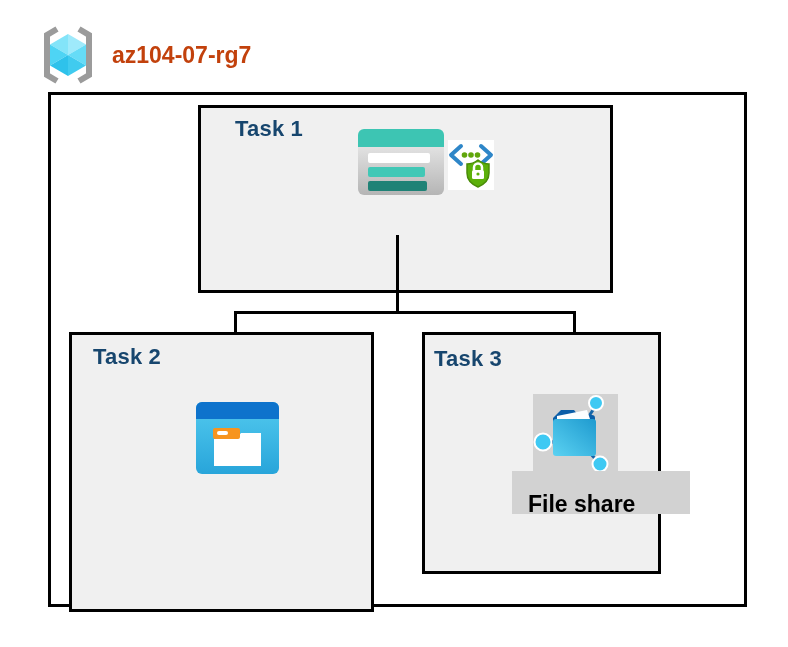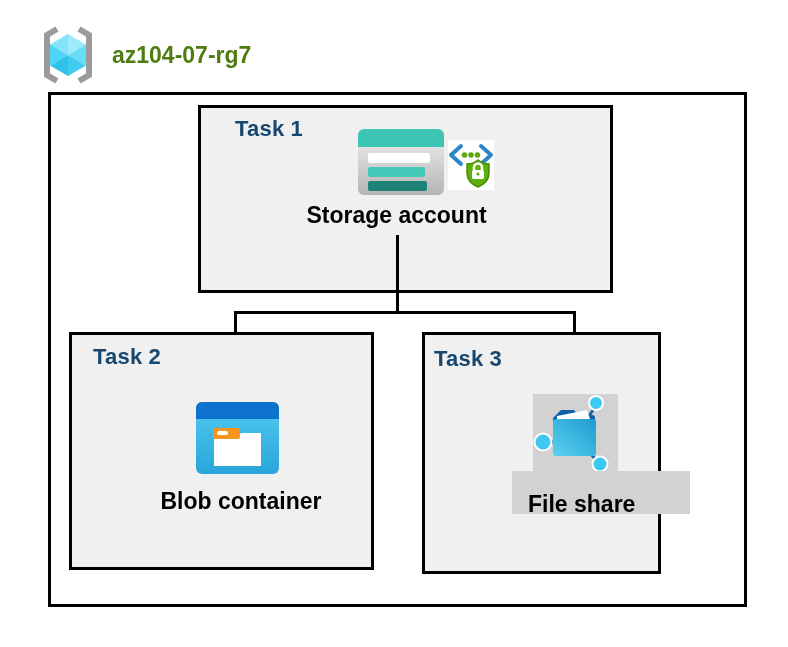--- a/index.html
+++ b/index.html
@@ -21,21 +21,21 @@
     position:absolute;font-size:22px;font-weight:bold;color:#17466E;
     white-space:nowrap;letter-spacing:0.2px;
   }
   .res-label{
     position:absolute;font-size:23px;font-weight:bold;color:#000000;
     white-space:nowrap;
   }
   .line{position:absolute;background:#000000;}
   .header-title{
     position:absolute;left:112px;top:42px;font-size:23px;font-weight:bold;
-    color:#4d7c0f;white-space:nowrap;
+    color:#c2410c;white-space:nowrap;
   }
   .fs-gray{position:absolute;background:#D2D2D2;}
 </style>
 </head>
 <body>
 
 <div class="abs" style="left:40px;top:26px;width:56px;height:58px;">
   <svg width="56" height="58" viewBox="0 0 56 58">
     <path d="M17,3 L7,9 L7,49 L17,55" fill="none" stroke="#9B9B9B" stroke-width="6"></path>
     <path d="M39,3 L49,9 L49,49 L39,55" fill="none" stroke="#9B9B9B" stroke-width="6"></path>
@@ -77,48 +77,46 @@
       <circle cx="16.5" cy="15" r="2.8" fill="#61A60C"></circle>
       <circle cx="23" cy="15" r="2.8" fill="#61A60C"></circle>
       <circle cx="29.5" cy="15" r="2.8" fill="#61A60C"></circle>
       <path d="M30,20 c4,3 8,4 11,4 v9 c0,7 -4,11 -11,14 c-7,-3 -11,-7 -11,-14 v-9 c3,0 7,-1 11,-4 z" fill="#5CB00A" stroke="#4A8C08" stroke-width="1.5"></path>
       <path d="M26,30 v-2.5 a4,4 0 0 1 8,0 v2.5" fill="none" stroke="#FFFFFF" stroke-width="2.5"></path>
       <rect x="24" y="30" width="12" height="9" rx="1.5" fill="#FFFFFF"></rect>
       <circle cx="30" cy="34" r="1.6" fill="#5CB00A"></circle>
     </svg>
   </div>
 
-  <div class="res-label" style="left:0;top:94px;width:391px;text-align:center;">Storage account</div>
 </div>
 
 <div class="line" style="left:396px;top:235px;width:3px;height:79px;"></div>
 <div class="line" style="left:234px;top:311px;width:342px;height:3px;"></div>
 <div class="line" style="left:234px;top:311px;width:3px;height:89px;"></div>
 <div class="line" style="left:573px;top:311px;width:3px;height:82px;"></div>
 
-<div class="box" style="left:69px;top:332px;width:305px;height:238px;">
+<div class="box" style="left:69px;top:332px;width:305px;height:280px;">
   <div class="task-label" style="left:21px;top:9px;">Task 2</div>
 
   <div class="abs" style="left:124px;top:67px;width:83px;height:72px;">
     <svg width="83" height="72" viewBox="0 0 83 72">
       <defs>
         <linearGradient id="blobGrad" x1="0" y1="0" x2="0" y2="1">
           <stop offset="0" stop-color="#53CAEF"></stop>
           <stop offset="1" stop-color="#28A5DA"></stop>
         </linearGradient>
       </defs>
       <rect x="0" y="0" width="83" height="72" rx="6" fill="url(#blobGrad)"></rect>
       <path d="M6,0 h71 a6,6 0 0 1 6,6 v11 h-83 v-11 a6,6 0 0 1 6,-6 z" fill="#0E73CC"></path>
       <polygon points="18,37 40,37 45,31 65,31 65,64 18,64" fill="#FFFFFF"></polygon>
       <rect x="17" y="26" width="27" height="11" rx="2" fill="#F7941E"></rect>
       <rect x="21" y="29" width="11" height="4" rx="2" fill="#FFFFFF"></rect>
     </svg>
   </div>
 
-  <div class="res-label" style="left:33px;top:153px;width:272px;text-align:center;">Blob container</div>
 </div>
 
 <div class="box" style="left:422px;top:332px;width:239px;height:242px;">
   <div class="task-label" style="left:9px;top:11px;">Task 3</div>
 
   <div class="fs-gray" style="left:108px;top:59px;width:85px;height:77px;">
     
     <svg width="85" height="77" viewBox="0 0 85 77">
       <defs>
         <linearGradient id="fsGrad" x1="0" y1="1" x2="1" y2="0">

